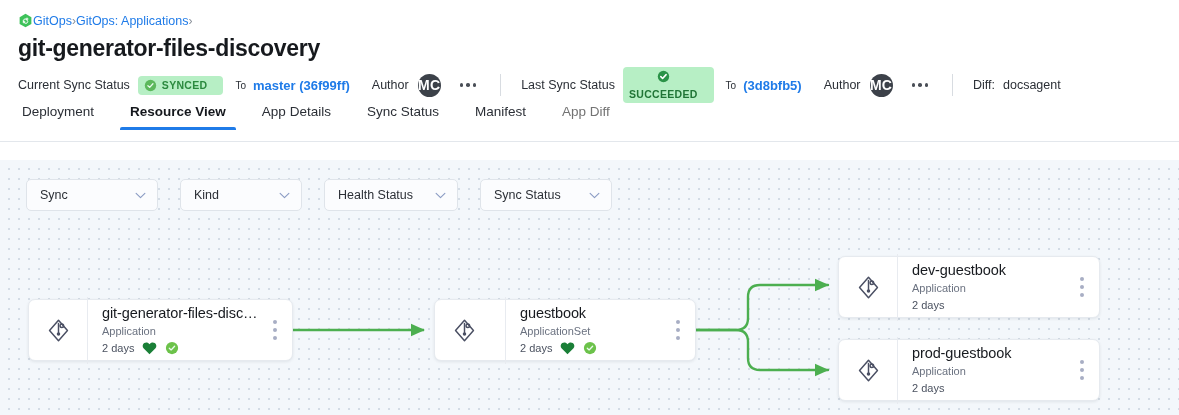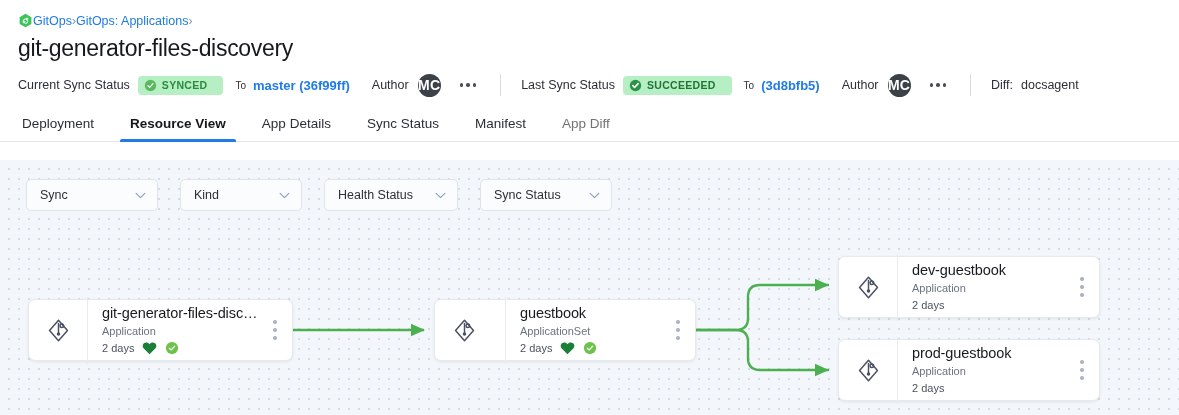--- a/index.html
+++ b/index.html
@@ -19,21 +19,21 @@
     height: 30px;
   }
   .gitops-logo { width: 15px; height: 15px; display: block; flex: none; }
   .bc-link { color: #1f7be8; font-size: 12.5px; cursor: pointer; white-space: nowrap; }
   .bc-sep { color: #8a9099; font-size: 12px; }
 
   
   .page-title {
     padding: 2px 0 0 18px;
     font-size: 23px;
-    font-weight: normal;
+    font-weight: bold;
     color: #16191d;
     letter-spacing: -0.3px;
     height: 36px;
     line-height: 32px;
   }
 
   
   .status-bar {
     display: flex; align-items: center;
     padding: 0 0 0 18px;
@@ -47,21 +47,21 @@
     display: inline-flex; align-items: center; gap: 5px;
     border-radius: 4px;
     padding: 3px 16px 3px 6px;
     font-size: 10.5px;
     font-weight: bold;
     letter-spacing: 0.3px;
     margin: 0 8px;
     white-space: nowrap;
   }
   .badge.synced { background: #b7efc5; color: #2b8a3e; }
-  .badge.succeeded { background: #b7efc5; color: #207536; }
+  .badge.succeeded { background: #b7efc5; color: #207536; flex-direction: column; }
   .badge svg { display: block; flex: none; }
   .sb-to { color: #2b2f36; margin: 0 7px 0 4px; font-size: 10px; text-align: center; }
   .sb-rev { color: #1f7be8; font-weight: bold; font-size: 13px; white-space: nowrap; cursor: pointer; }
   .sb-author { margin-left: 22px; color: #2b2f36; font-size: 12.5px; }
   .avatar {
     width: 23px; height: 23px; border-radius: 50%;
     background: #3c4149; color: #fff;
     font-size: 14px; font-weight: bold;
     display: flex; align-items: center; justify-content: center;
     margin-left: 9px; letter-spacing: 0.2px;
@@ -70,21 +70,21 @@
     display: flex; gap: 3px; align-items: center;
     margin-left: 15px; cursor: pointer; padding: 4px;
   }
   .kebab-h i { width: 3.5px; height: 3.5px; border-radius: 50%; background: #4a4f57; display: block; }
   .divider-v { width: 1px; height: 22px; background: #d8dce1; margin: 0 20px; }
   .agent-text { color: #2b2f36; font-size: 12.5px; }
   .agent-text b { font-weight: normal; margin-left: 8px; }
 
   
   .tabs {
-    display: flex; align-items: flex-end;
+    display: flex; align-items: flex-start;
     height: 38px;
     padding-left: 18px;
     border-bottom: 1px solid #e3e7ec;
     gap: 0;
   }
   .tab {
     font-size: 13.5px;
     color: #2b2f36;
     padding: 0 18px 10px 18px;
     cursor: pointer;

